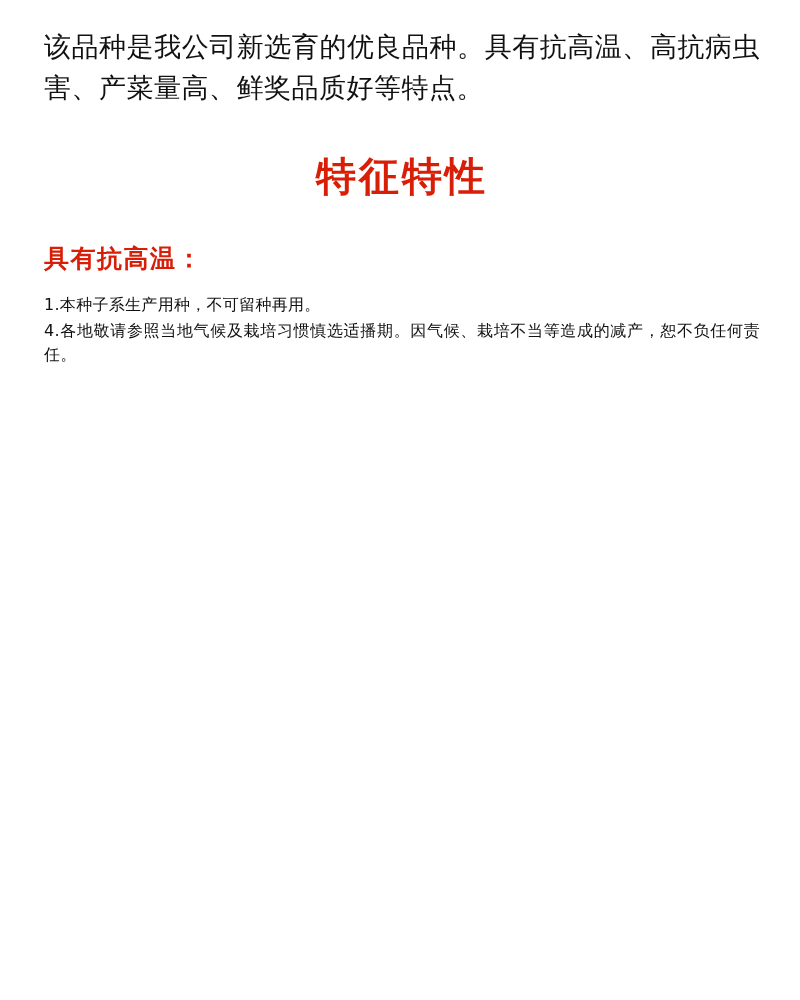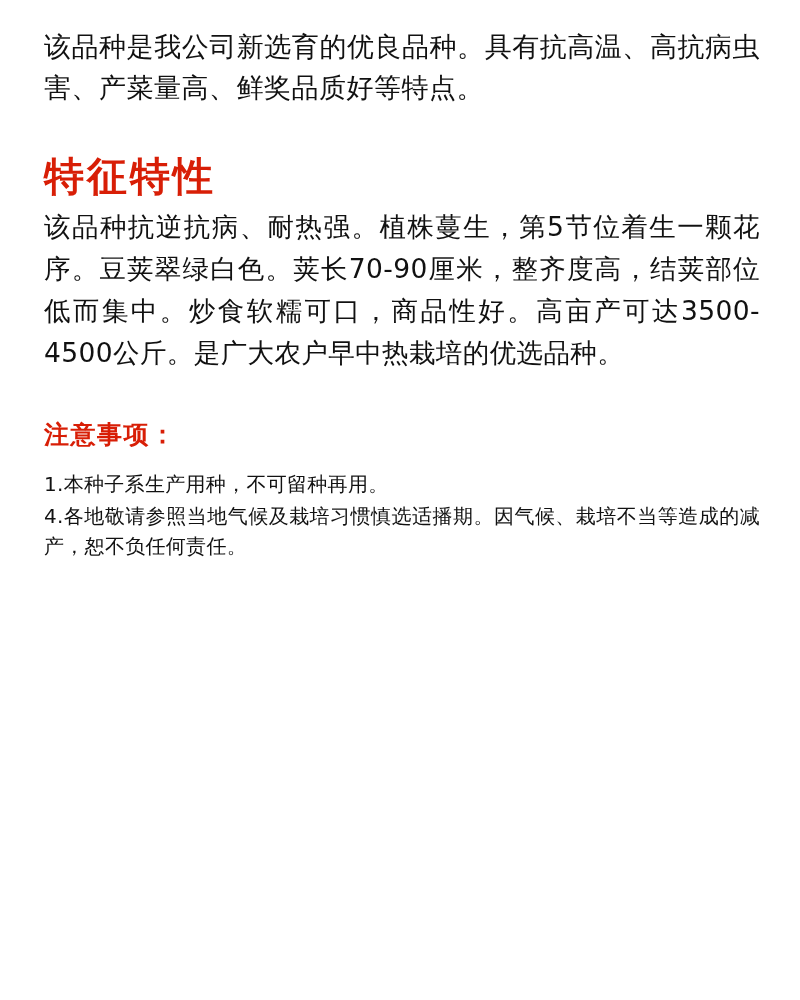--- a/index.html
+++ b/index.html
@@ -33,20 +33,21 @@
     margin: 0 0 10px 0;
   }
   .heading-red {
     color: #d81e06;
     font-weight: bold;
     font-size: 40px;
     line-height: 1.1;
     letter-spacing: 3px;
     margin: 12px 0 8px 0;
     font-family: "DejaVu Serif", "Liberation Serif", serif;
+    text-align: center;
   }
   .body-text {
     font-size: 26.5px;
     line-height: 1.58;
     letter-spacing: 0.4px;
     color: #111111;
     margin: 0;
     text-align: justify;
   }
   .indent {
@@ -56,40 +57,39 @@
   .gap-md { margin-bottom: 34px; }
   .notice-heading {
     color: #d81e06;
     font-weight: bold;
     font-size: 25px;
     letter-spacing: 1.5px;
     margin: 0 0 18px 0;
     font-family: "DejaVu Serif", "Liberation Serif", serif;
   }
   .notice-item {
-    font-size: 20px;
+    font-size: 16px;
     line-height: 1.5;
     letter-spacing: 0.3px;
     color: #111111;
     margin: 0 0 2px 0;
     text-align: justify;
   }
 </style>
 </head>
 <body>
 
 <div class="page">
 
   <p class="intro">该品种是我公司新选育的优良品种。具有抗高温、高抗病虫害、产菜量高、鲜奖品质好等特点。</p>
 
   <div class="section gap-lg">
     <h2 class="heading-red">特征特性</h2>
-    <p class="body-text">该品种抗逆抗病、耐热强。植株蔓生，第5节位着生一颗花序。豆荚翠绿白色。荚长70-90厘米，整齐度高，结荚部位低而集中。炒食软糯可口，商品性好。高亩产可达3500-4500公斤。是广大农户早中热栽培的优选品种。</p>
   </div>
 
 
   <div class="section">
-    <h3 class="notice-heading">注意事项：</h3>
+    <h3 class="notice-heading">具有抗高温：</h3>
     <p class="notice-item">1.本种子系生产用种，不可留种再用。</p>
     <p class="notice-item">4.各地敬请参照当地气候及栽培习惯慎选适播期。因气候、栽培不当等造成的减产，恕不负任何责任。</p>
   </div>
 
 </div>
 
 </body></html>

